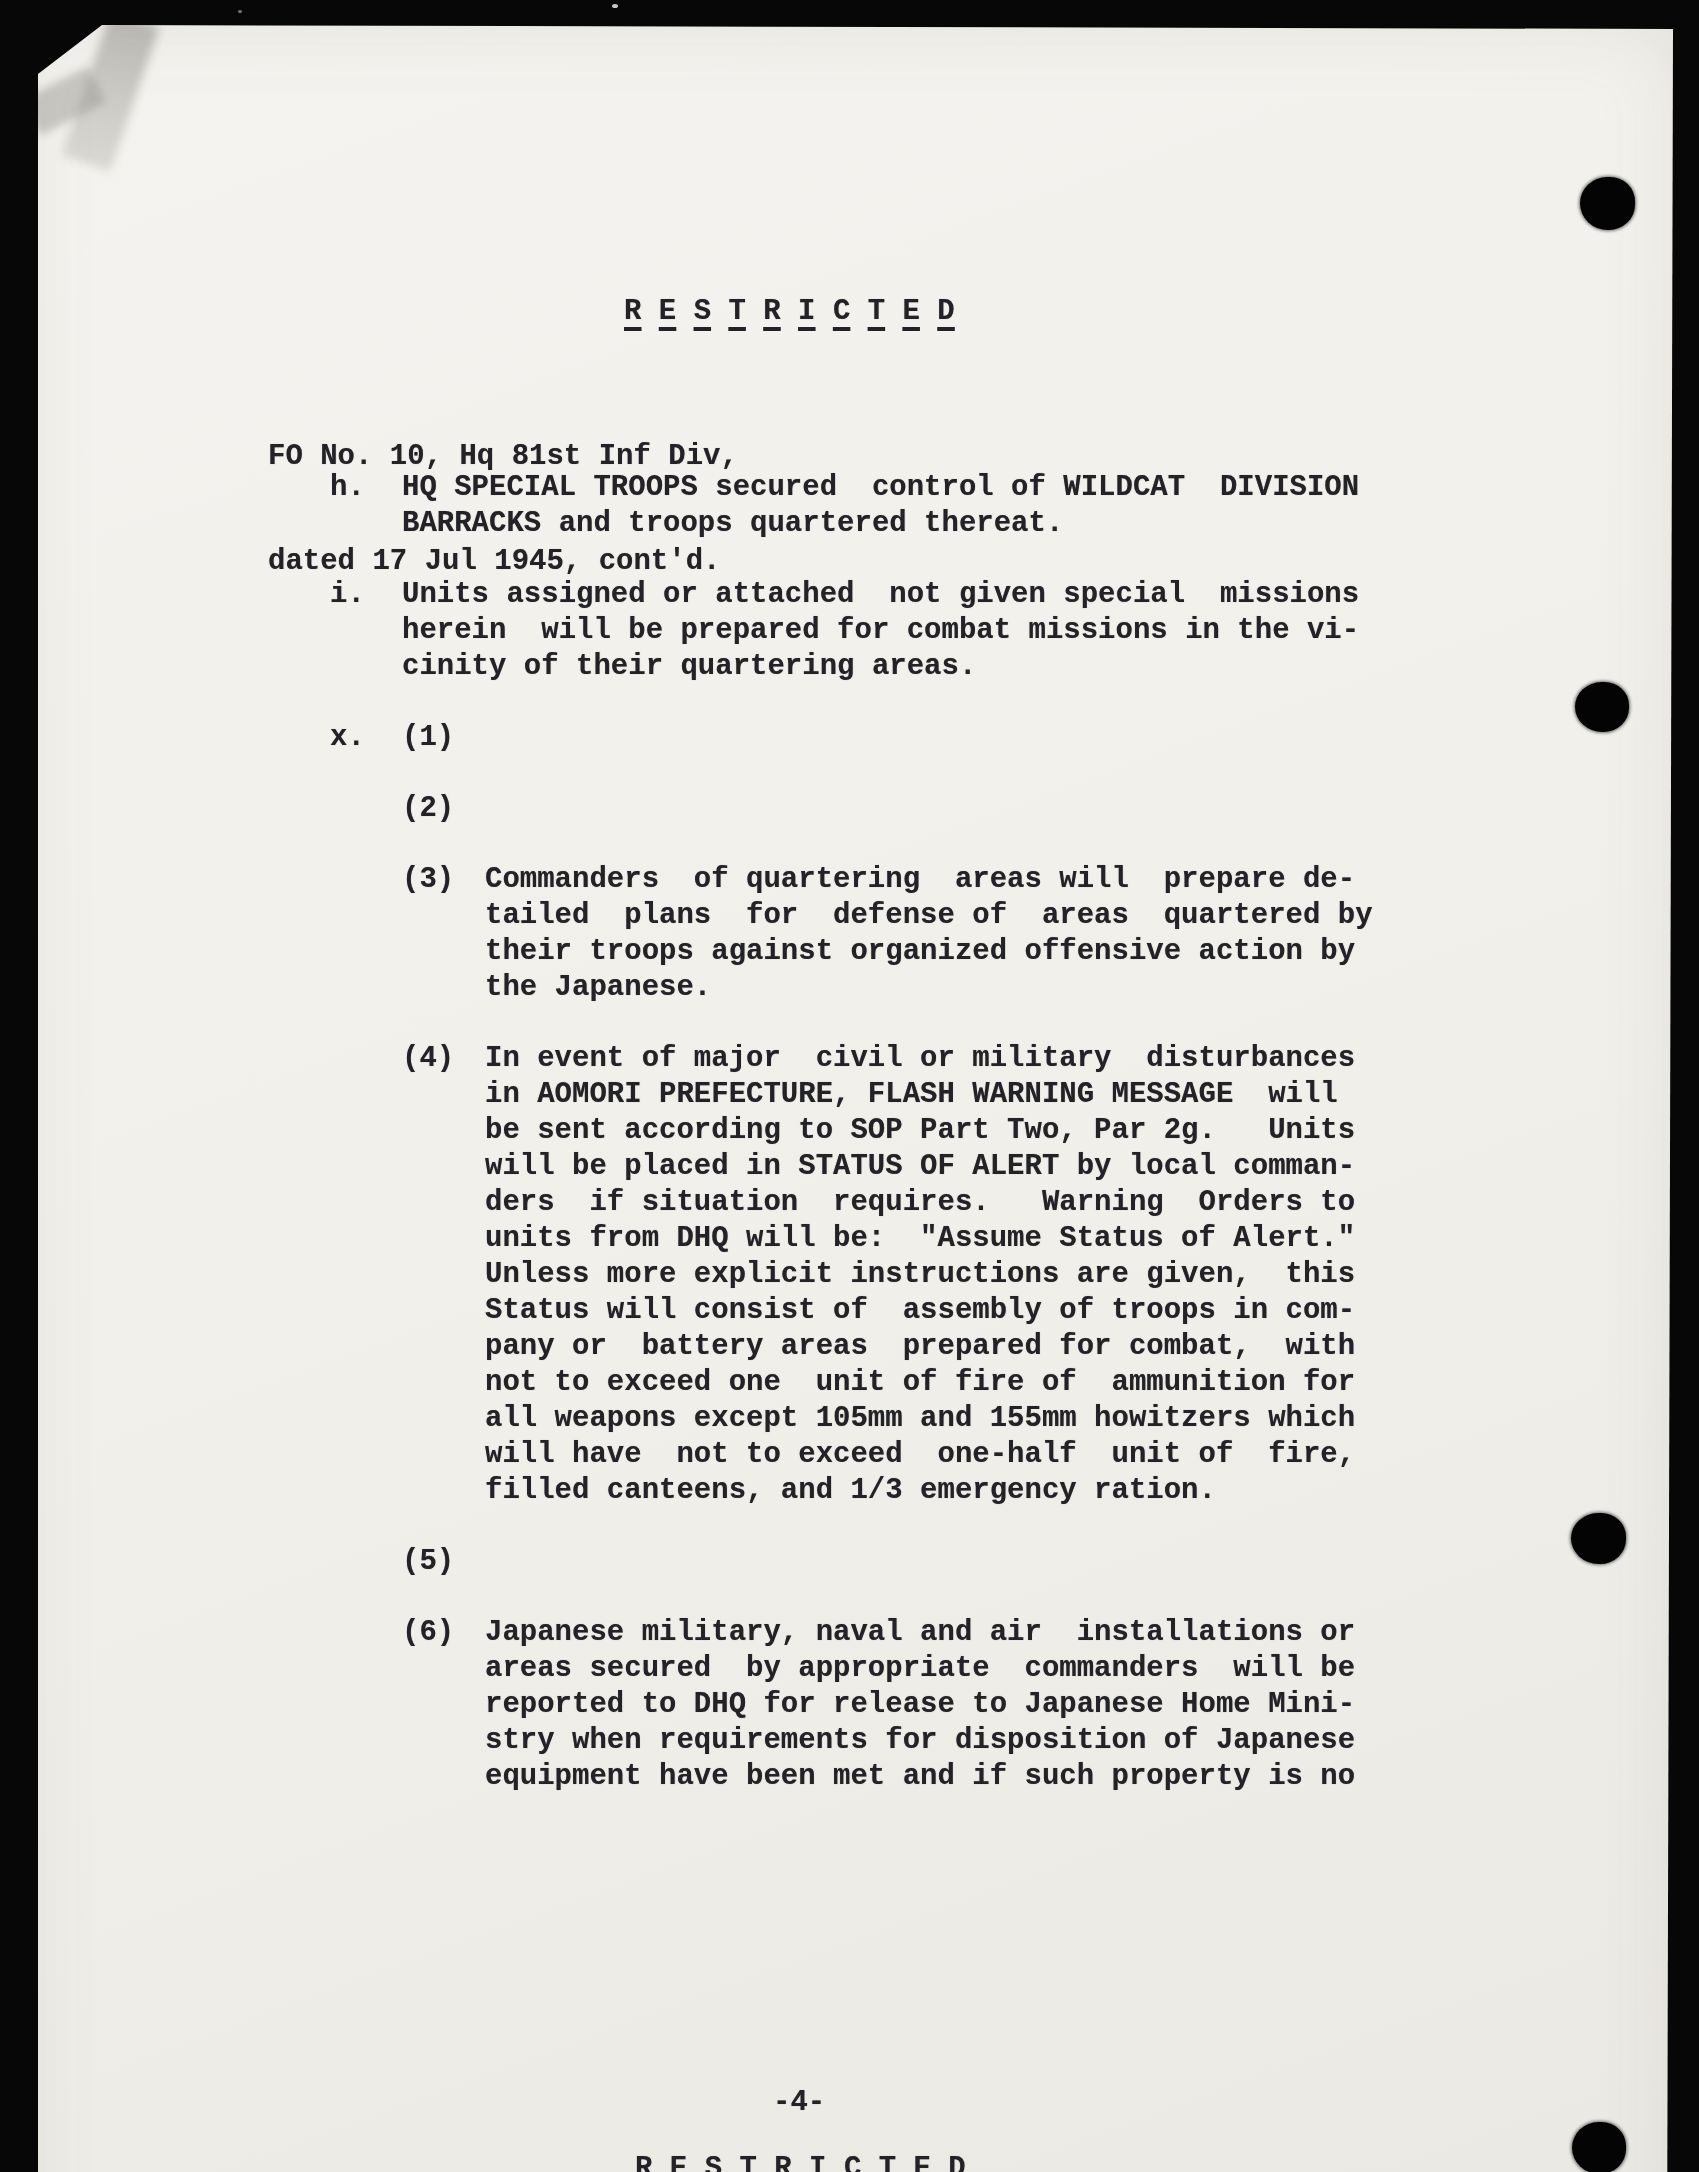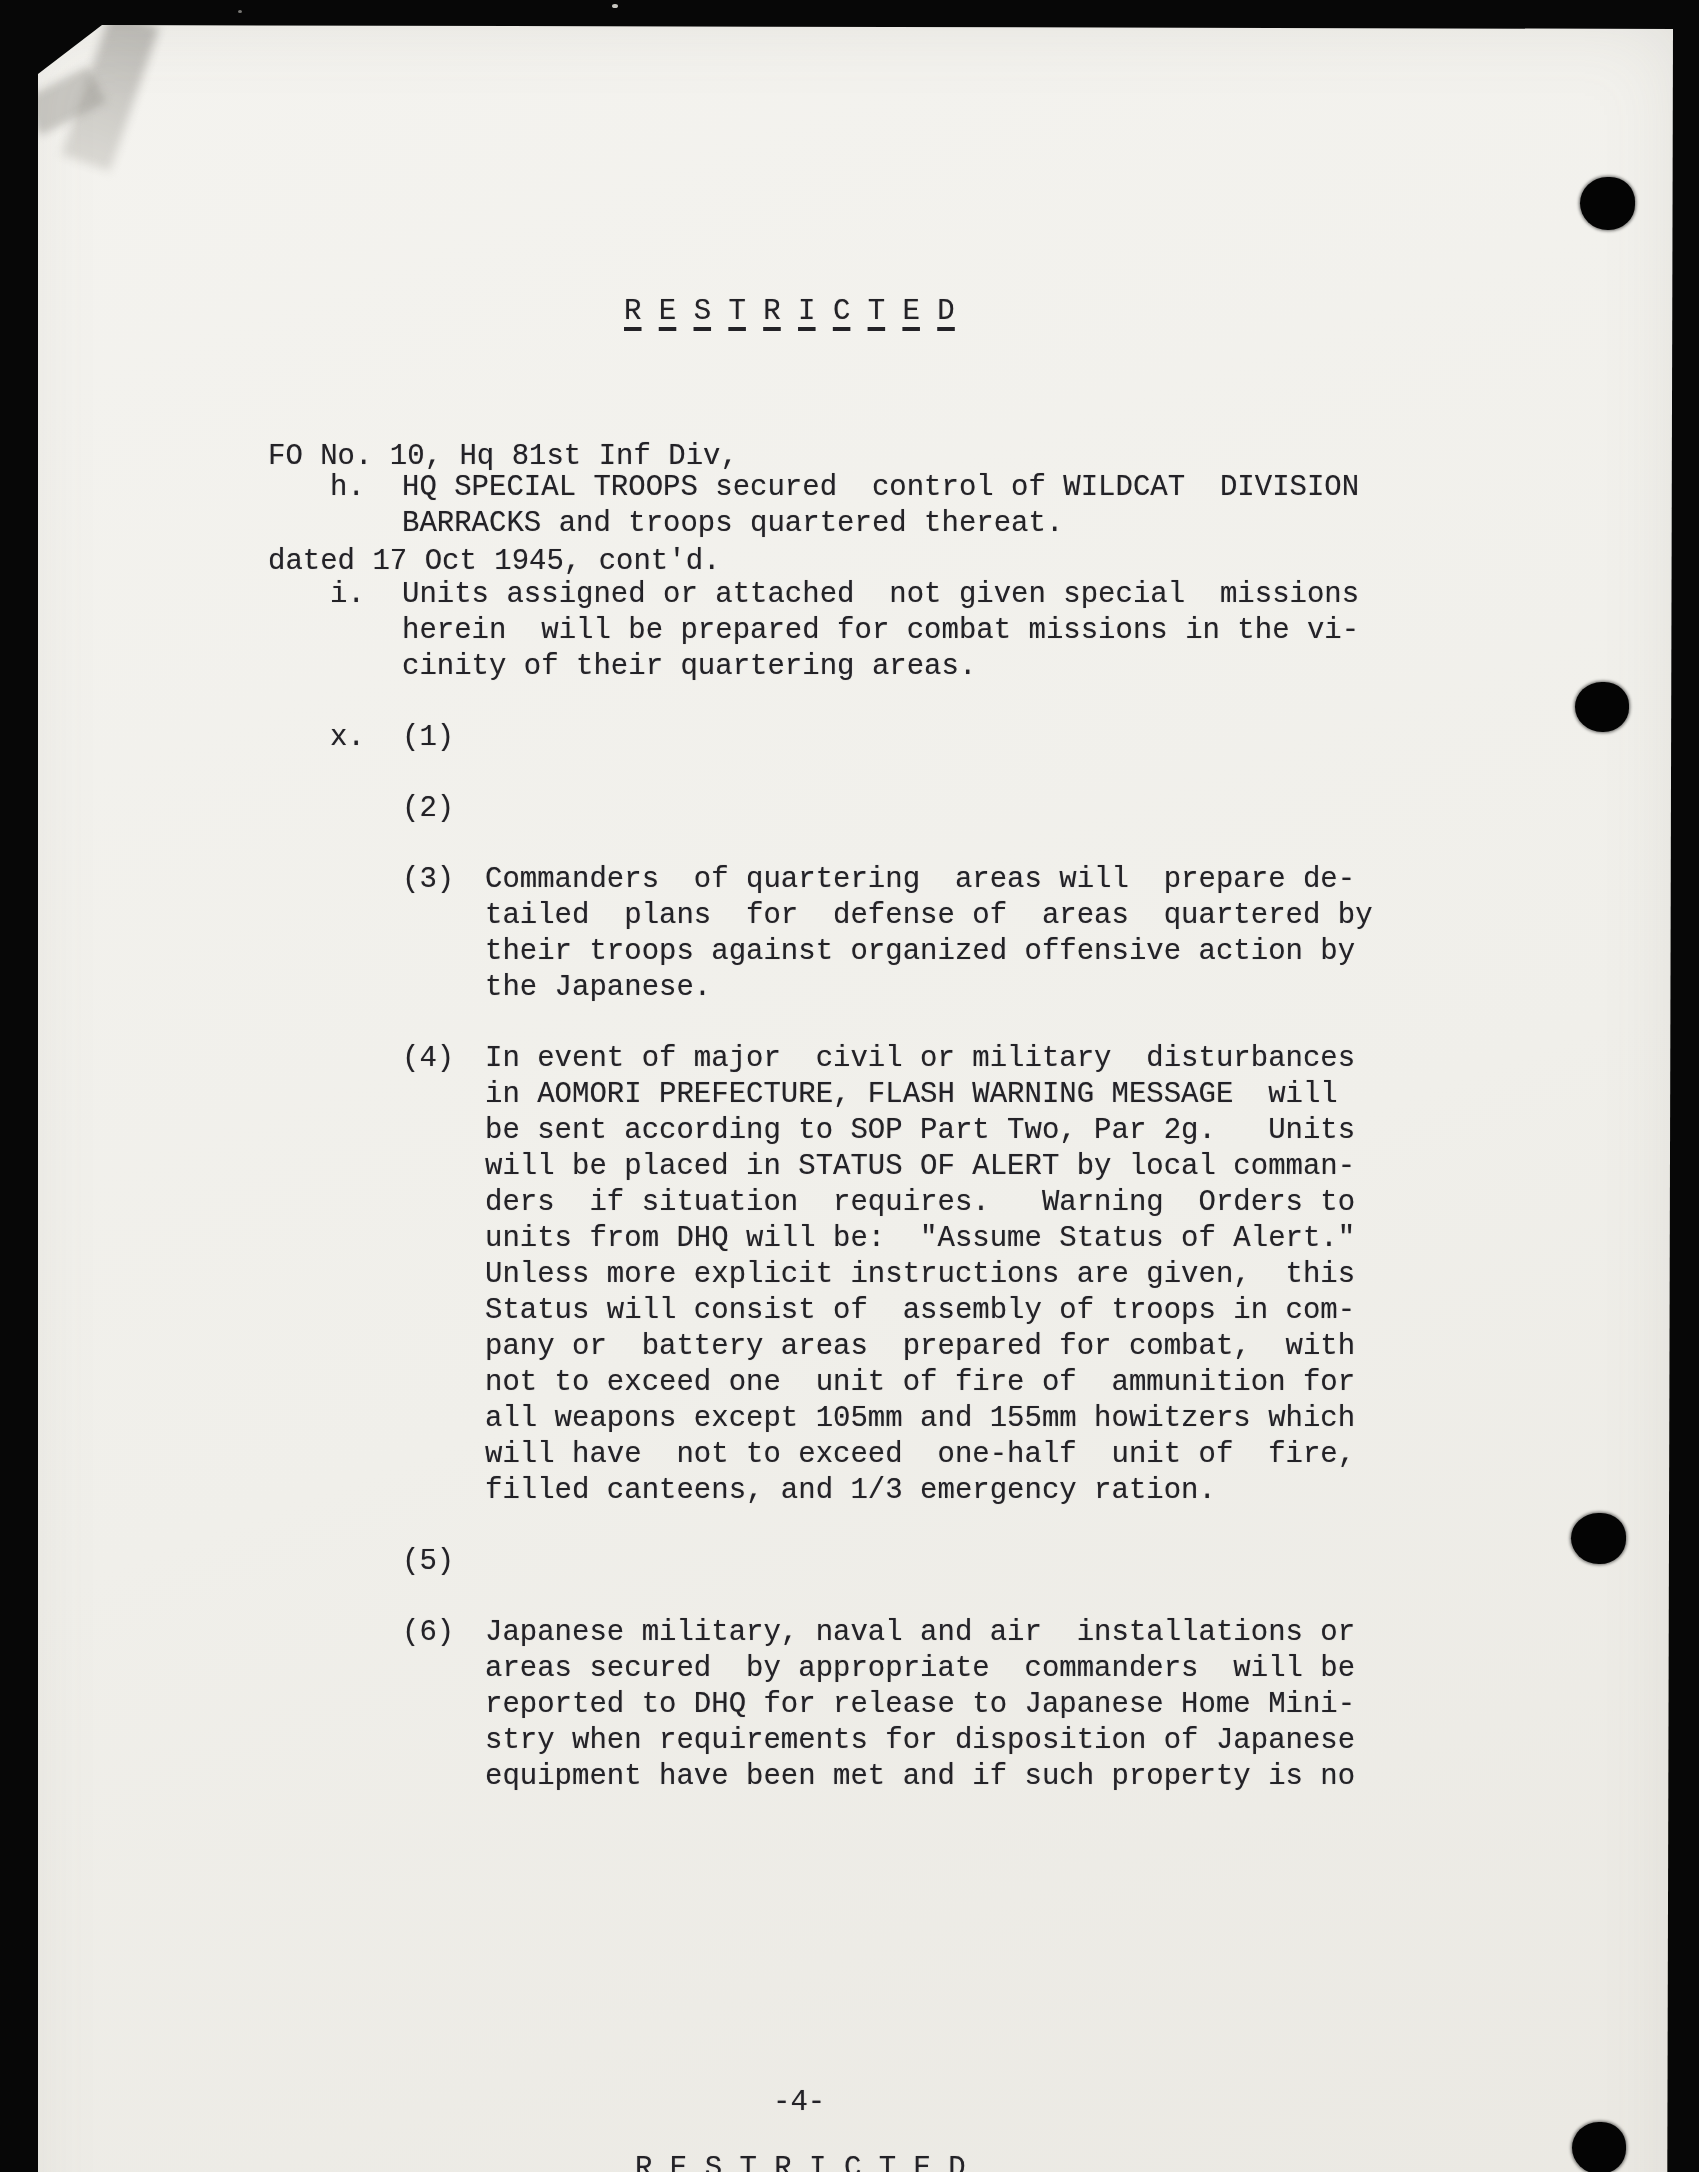--- a/index.html
+++ b/index.html
@@ -12,21 +12,21 @@
     background:linear-gradient(160deg,#f4f3ef 0%,#f0efea 55%,#eae8e2 100%);
     clip-path:polygon(102px 25px, 1673px 29px, 1667px 2279px, 38px 2276px, 38px 74px);
   }
   .paper::after{content:"";position:absolute;inset:0;box-shadow:inset 0 0 96px rgba(110,105,95,.20);pointer-events:none}
 
   
   .fold-a{position:absolute;left:85px;top:14.8px;width:51px;height:152px;background:linear-gradient(#8f8d88,#c4c2bc);transform:rotate(19deg);filter:blur(4.8px);opacity:.55}
   .fold-b{position:absolute;left:27px;top:81px;width:74px;height:40px;background:#9d9b95;transform:rotate(-27deg);filter:blur(4.3px);opacity:.5}
 
   
-  .typed{font-family:"Liberation Mono","DejaVu Sans Mono",monospace;font-weight:400;color:#232227;text-shadow:0 0 0.9px rgba(35,34,40,.42)}
+  .typed{font-family:"Liberation Mono","DejaVu Sans Mono",monospace;font-weight:700;color:#232227;text-shadow:0 0 0.9px rgba(35,34,40,.42)}
   .classification{position:absolute;font-size:29px;line-height:36px;white-space:pre}
   .classification.top{left:624px;top:294px}
   .classification.bottom{left:635px;top:2151px}
   .cu span.u{text-decoration:underline;text-decoration-thickness:3.9px;text-underline-offset:7.8px}
 
   .ref{position:absolute;left:268px;top:369px;font-size:29px;line-height:35px;white-space:pre}
 
   .items{position:absolute;left:330px;top:470px;width:1060px}
   .item{display:flex;align-items:flex-start;margin-bottom:35px;font-size:29px;line-height:36px}
   .item .marker{width:72px;flex:none;white-space:pre}
@@ -48,21 +48,21 @@
 <div class="canvas">
 
   <div class="paper">
     <div class="fold-a"></div>
     <div class="fold-b"></div>
 
     <div class="classification top typed cu"><span class="u">R</span><span> </span><span class="u">E</span><span> </span><span class="u">S</span><span> </span><span class="u">T</span><span> </span><span class="u">R</span><span> </span><span class="u">I</span><span> </span><span class="u">C</span><span> </span><span class="u">T</span><span> </span><span class="u">E</span><span> </span><span class="u">D</span></div>
 
     <div class="ref typed">
       <div>FO No. 10, Hq 81st Inf Div,</div>
-      <div>dated 17 Oct 1945, cont'd.</div>
+      <div>dated 17 Jul 1945, cont'd.</div>
     </div>
 
     <div class="items typed">
         <div class="item">
           <span class="marker">h.</span>
           <div class="body">HQ SPECIAL TROOPS secured  control of WILDCAT  DIVISION
 BARRACKS and troops quartered thereat.</div>
         </div>
         <div class="item">
           <span class="marker">i.</span>

